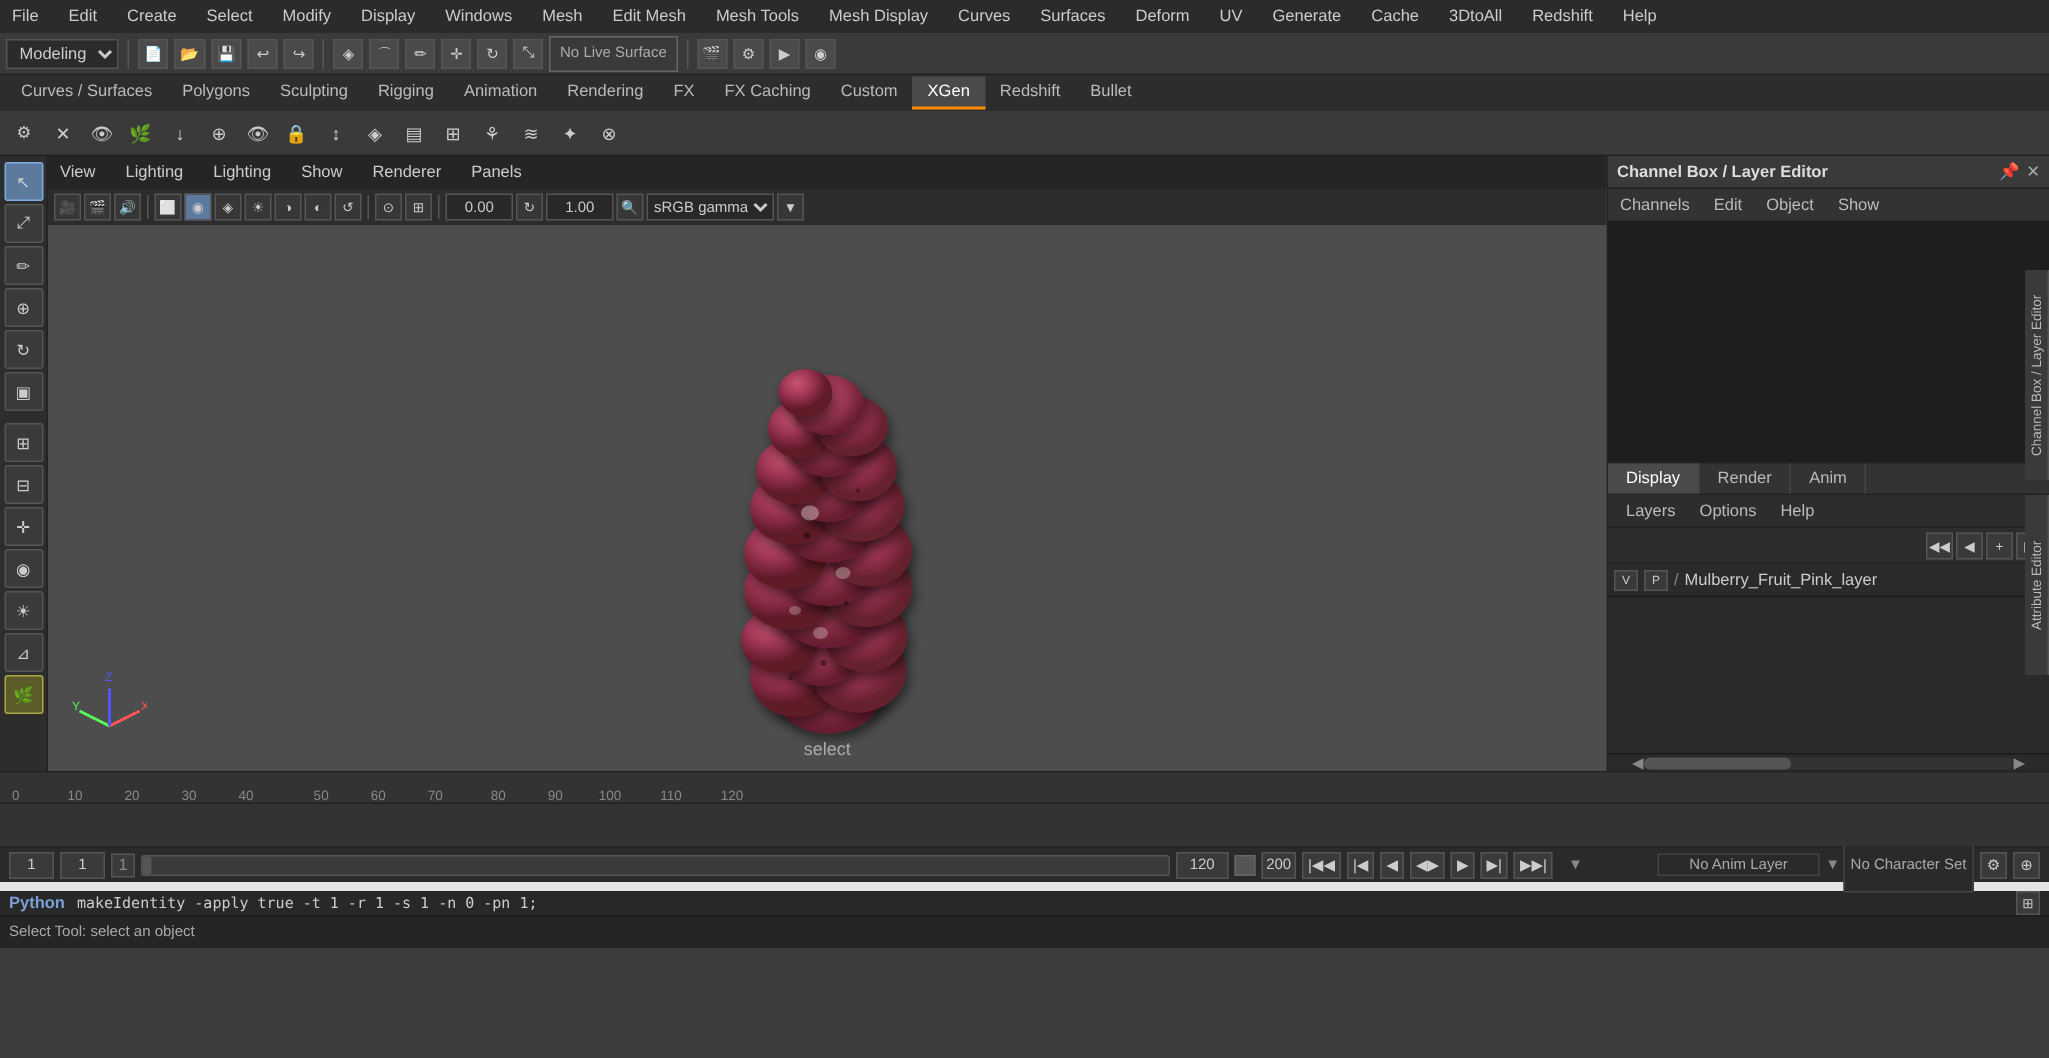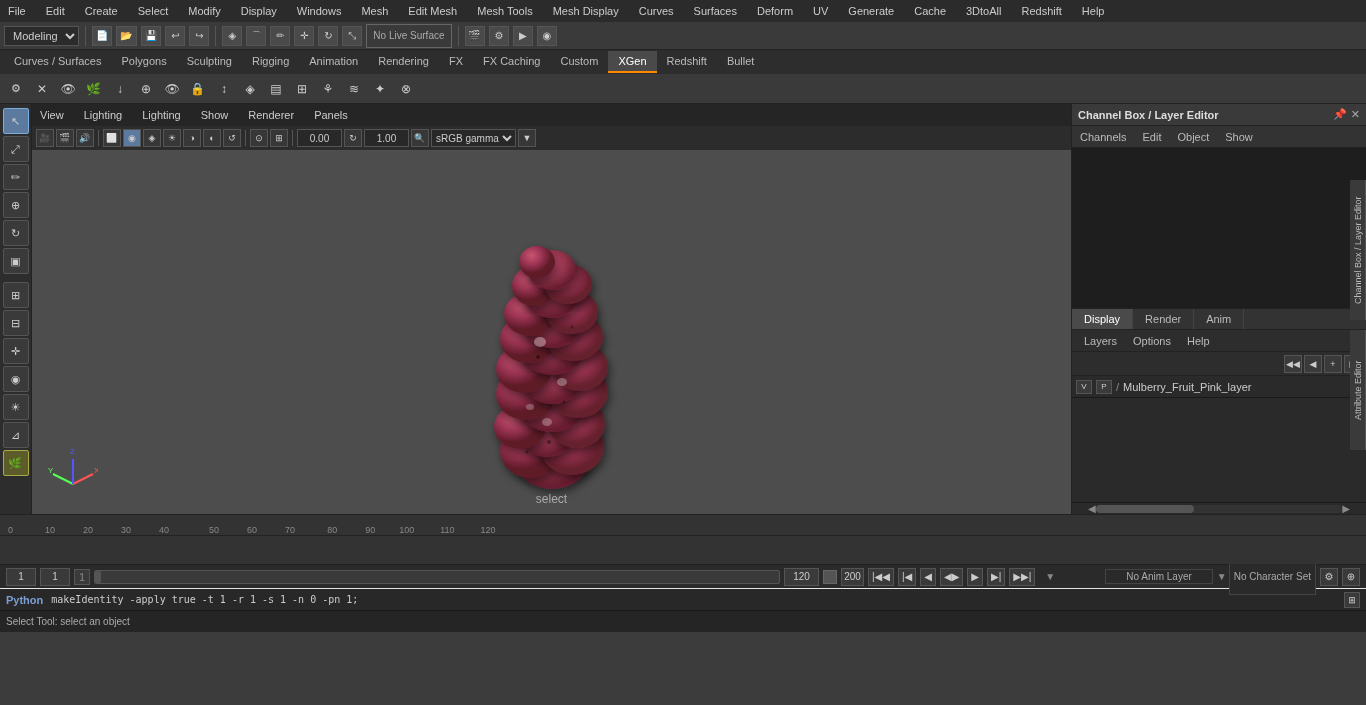--- a/index.html
+++ b/index.html
@@ -450,21 +450,21 @@
     }
     .status-label {
       color: #aaa;
       font-size: 10px;
     }
 
     
     #python-bar {
       height: 22px;
       background: #282828;
-      border-top: 1px solid #e5e5e5;
+      border-top: 6px solid #e5e5e5;
       display: flex;
       align-items: center;
       padding: 0 6px;
       gap: 8px;
     }
     .python-label {
       color: #7a9fd4;
       font-size: 11px;
       font-weight: bold;
     }

